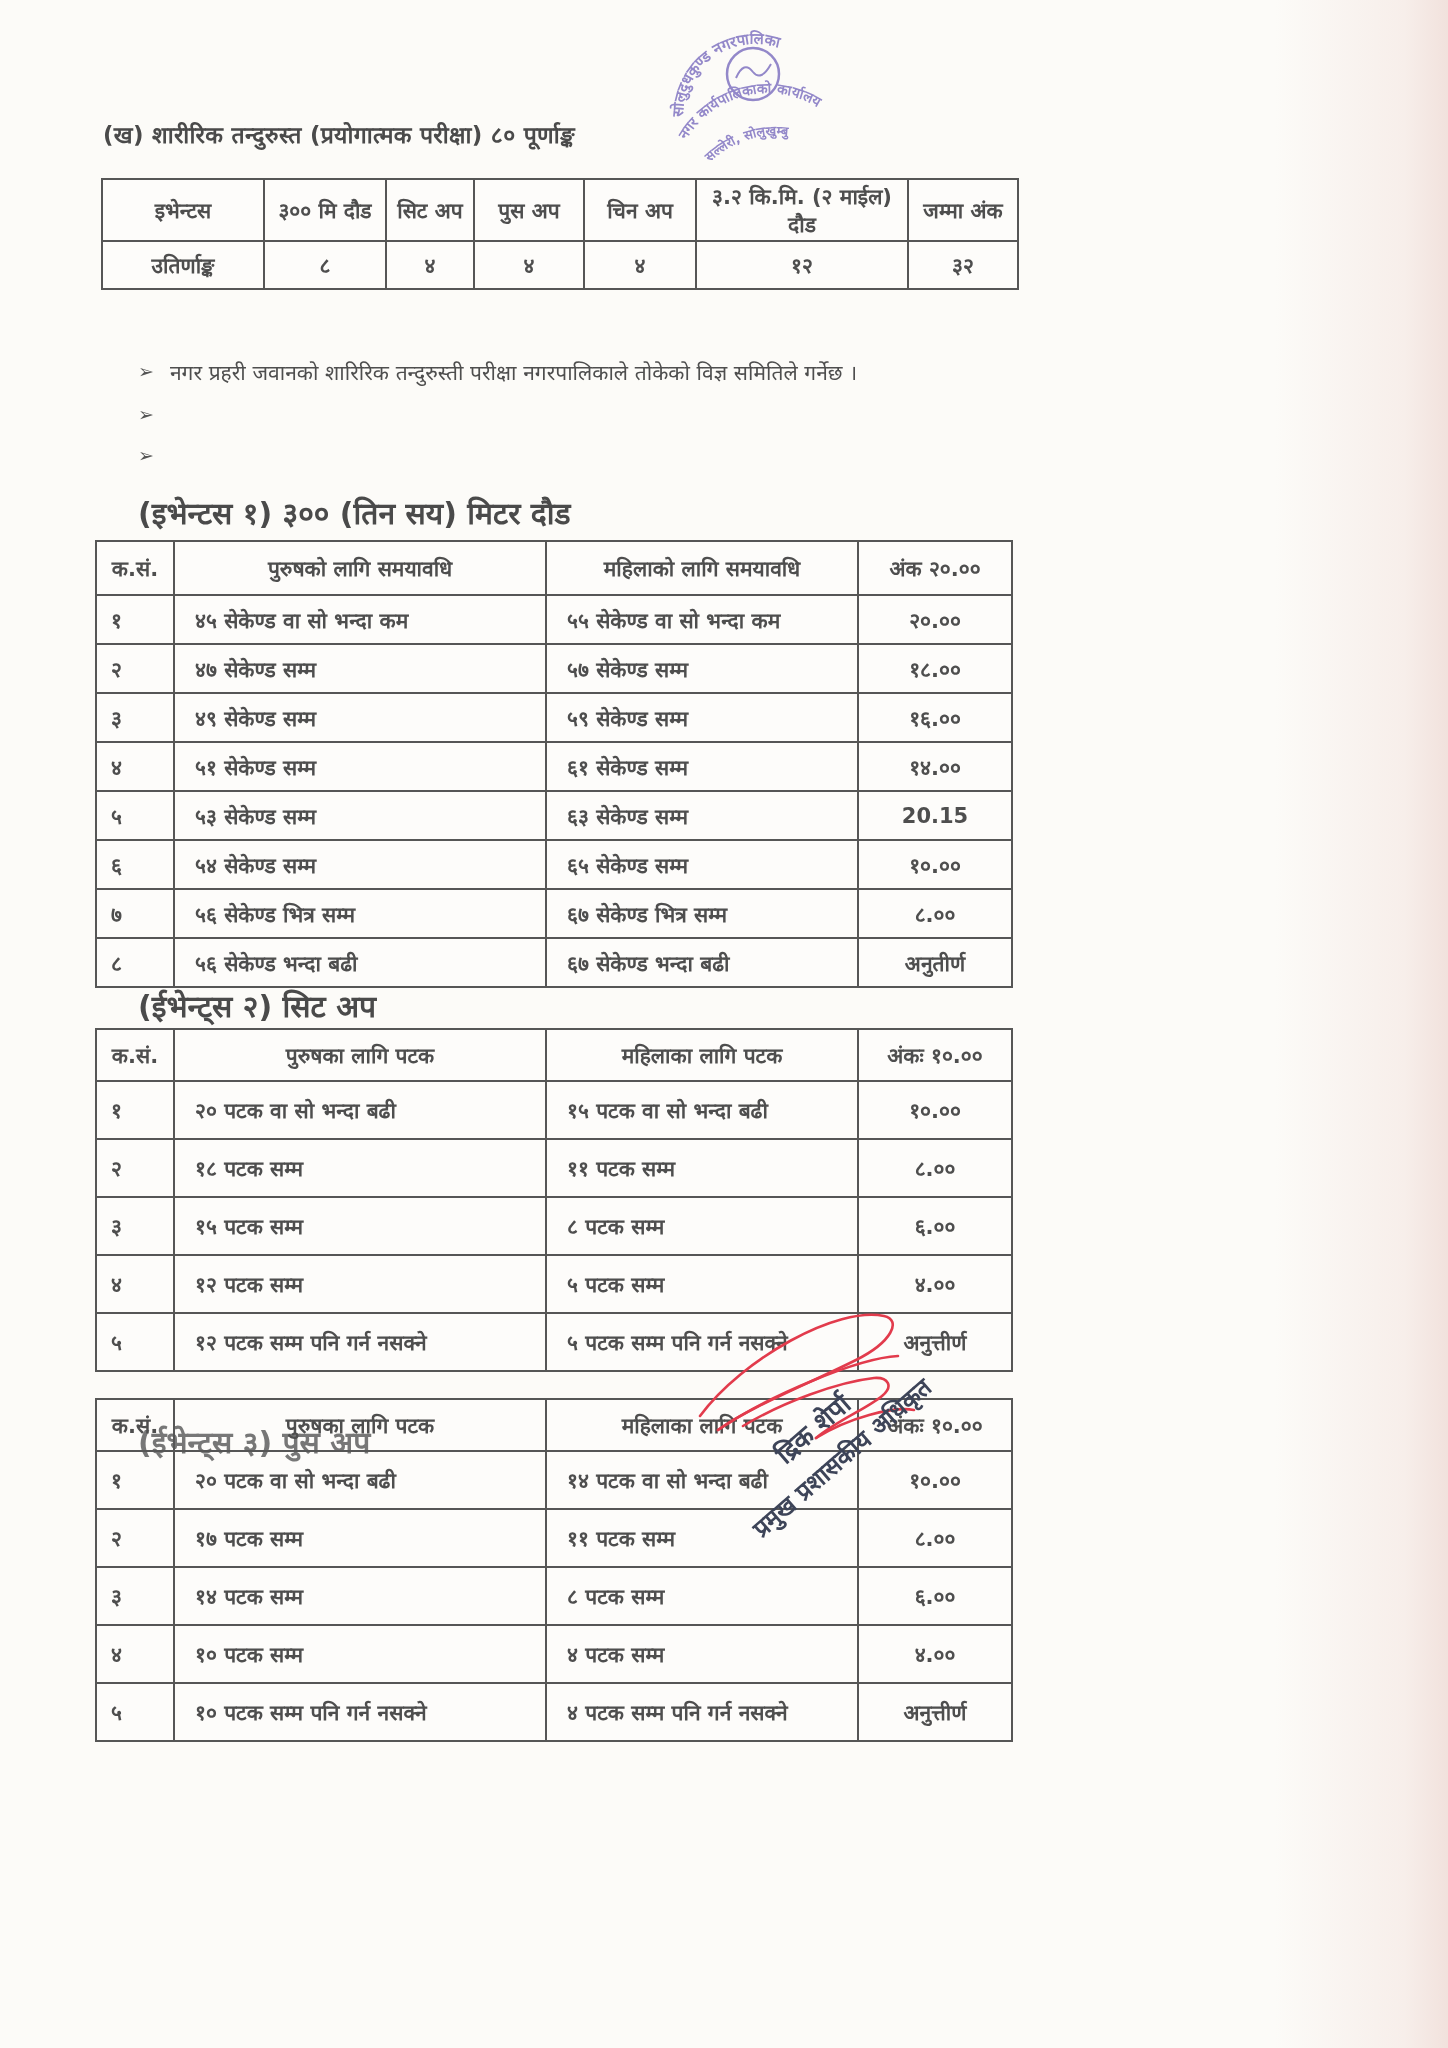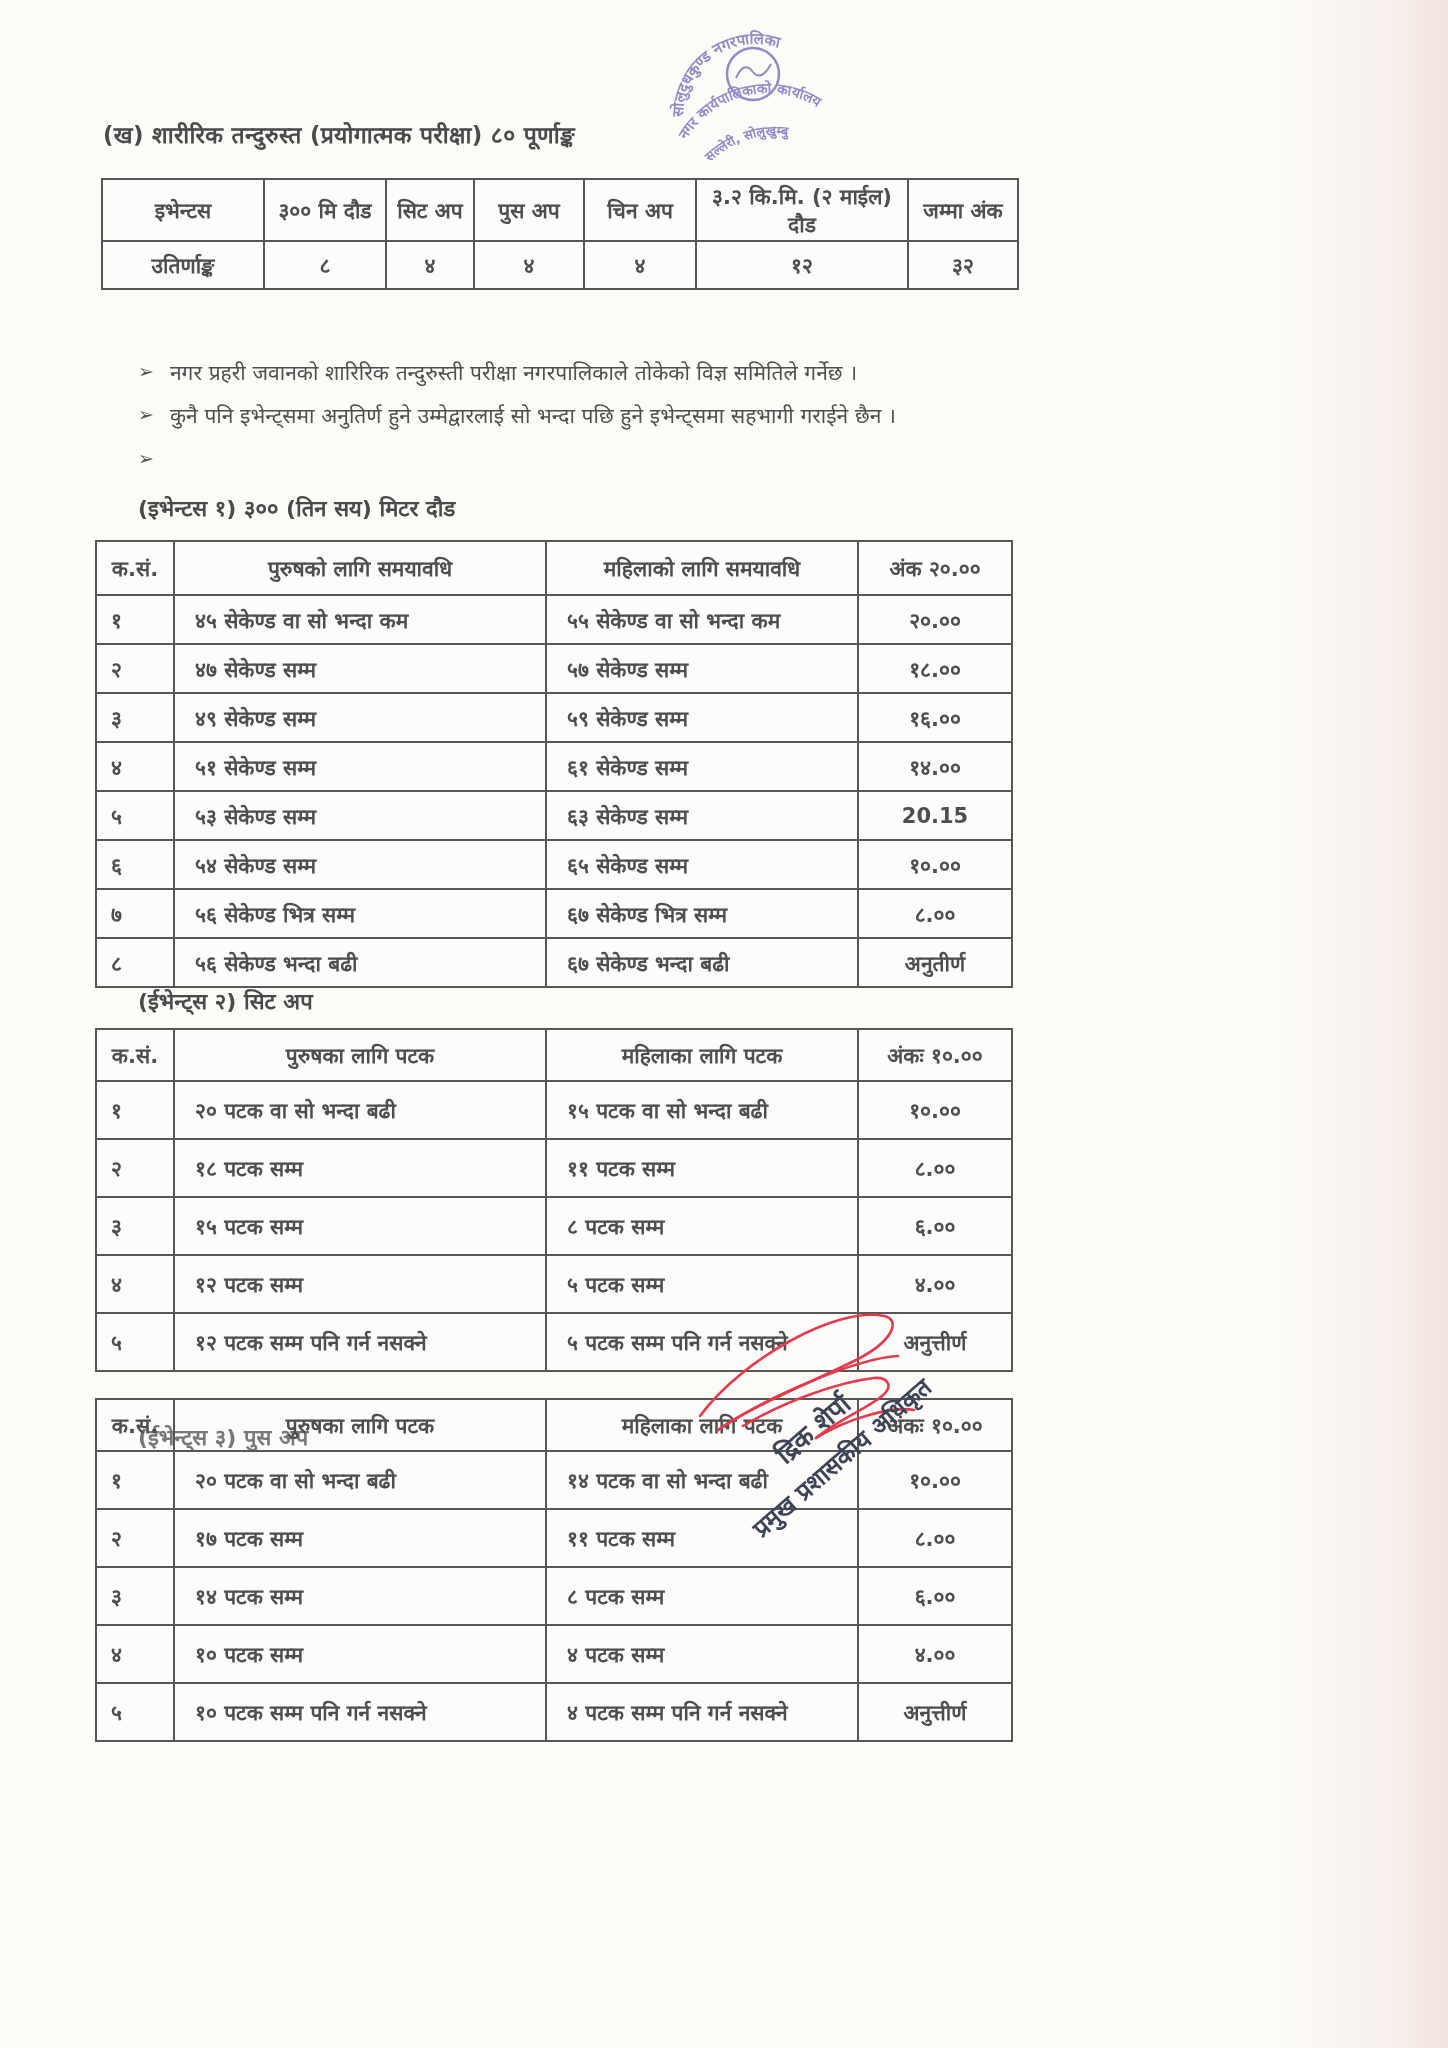--- a/index.html
+++ b/index.html
@@ -14,21 +14,21 @@
     overflow:hidden;
   }
   .abs{position:absolute;}
 
   
   .doc-heading{left:103px;top:118px;font-size:23px;font-weight:600;color:#4a4a4a;letter-spacing:.3px;}
   .bullets{left:138px;top:358px;width:900px;}
   .bullet-row{display:flex;align-items:flex-start;margin-bottom:13px;font-size:21px;color:#4e4e4e;}
   .bullet-glyph{margin-right:16px;font-size:19px;color:#555;line-height:1.45;}
   .bullet-text{line-height:1.45;}
-  .section-heading{font-size:22px;font-weight:600;color:#4a4a4a;}
+  .section-heading{font-size:30px;font-weight:600;color:#4a4a4a;}
   .ev1{left:138px;top:492px;}
   .ev2{left:138px;top:985px;}
   .ev3{left:138px;top:1412px;margin-top:9px;}
 
   
   table{border-collapse:collapse;table-layout:fixed;background:rgba(255,255,255,0.25);}
   th,td{border:2px solid #565656;font-weight:600;color:#4e4e4e;padding:2px 10px;overflow:hidden;}
   th{font-size:21px;}
   td{font-size:21px;}
 
@@ -143,21 +143,20 @@
       </table>
   </div>
 
   <div class="abs bullets">
     <div class="bullet-row">
       <span class="bullet-glyph">➢</span>
       <span class="bullet-text">नगर प्रहरी जवानको शारिरिक तन्दुरुस्ती परीक्षा नगरपालिकाले तोकेको विज्ञ समितिले गर्नेछ ।</span>
     </div>
     <div class="bullet-row">
       <span class="bullet-glyph">➢</span>
-      <span class="bullet-text">कुनै पनि इभेन्ट्समा अनुतिर्ण हुने उम्मेद्वारलाई सो भन्दा पछि हुने इभेन्ट्समा सहभागी गराईने छैन ।</span>
     </div>
     <div class="bullet-row">
       <span class="bullet-glyph">➢</span>
     </div>
   </div>
 
   <div class="abs section-heading ev1">(इभेन्टस १) ३०० (तिन सय) मिटर दौड</div>
   <div class="abs event-table t1">
     <table>
       <colgroup>

